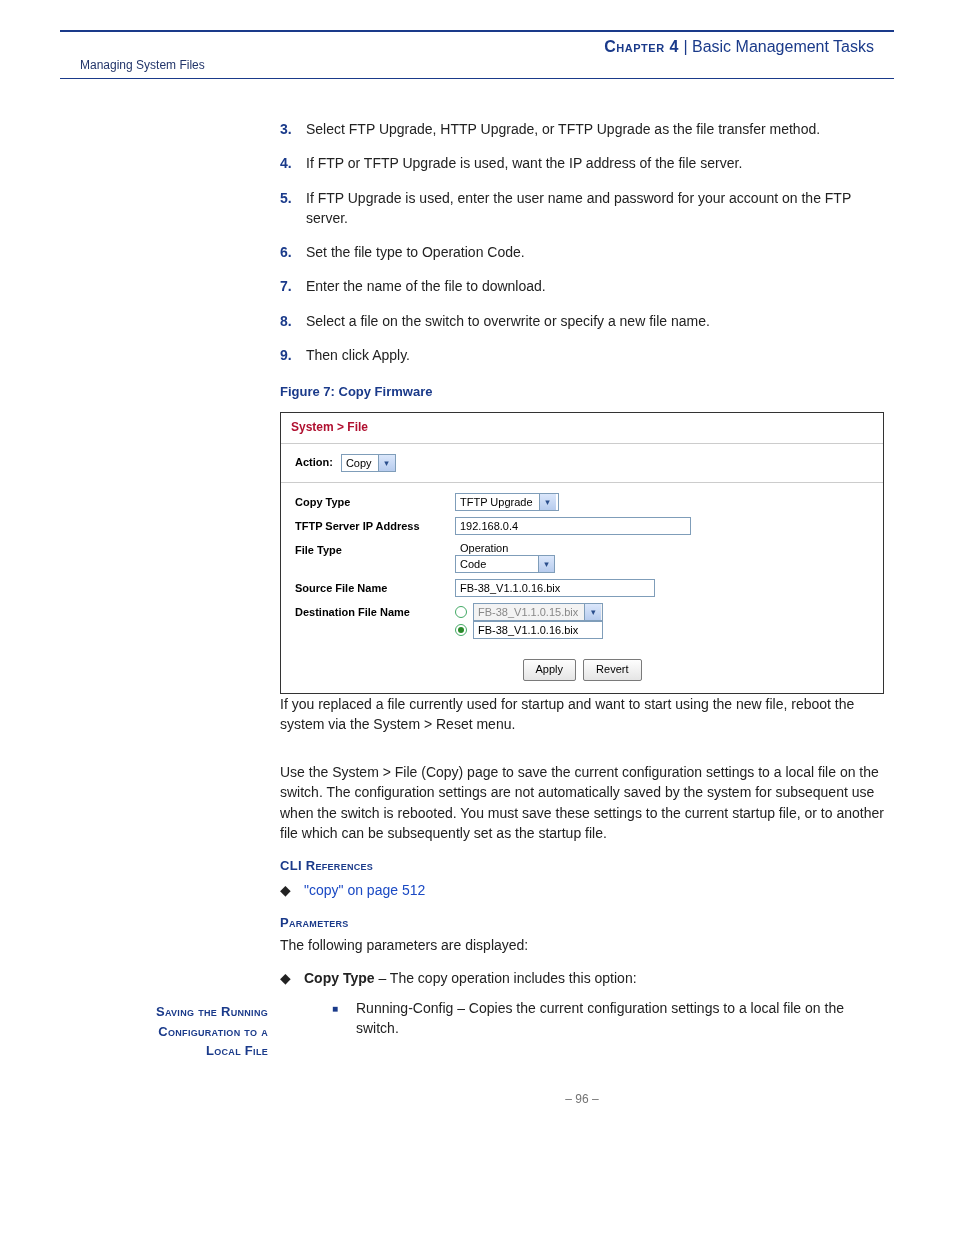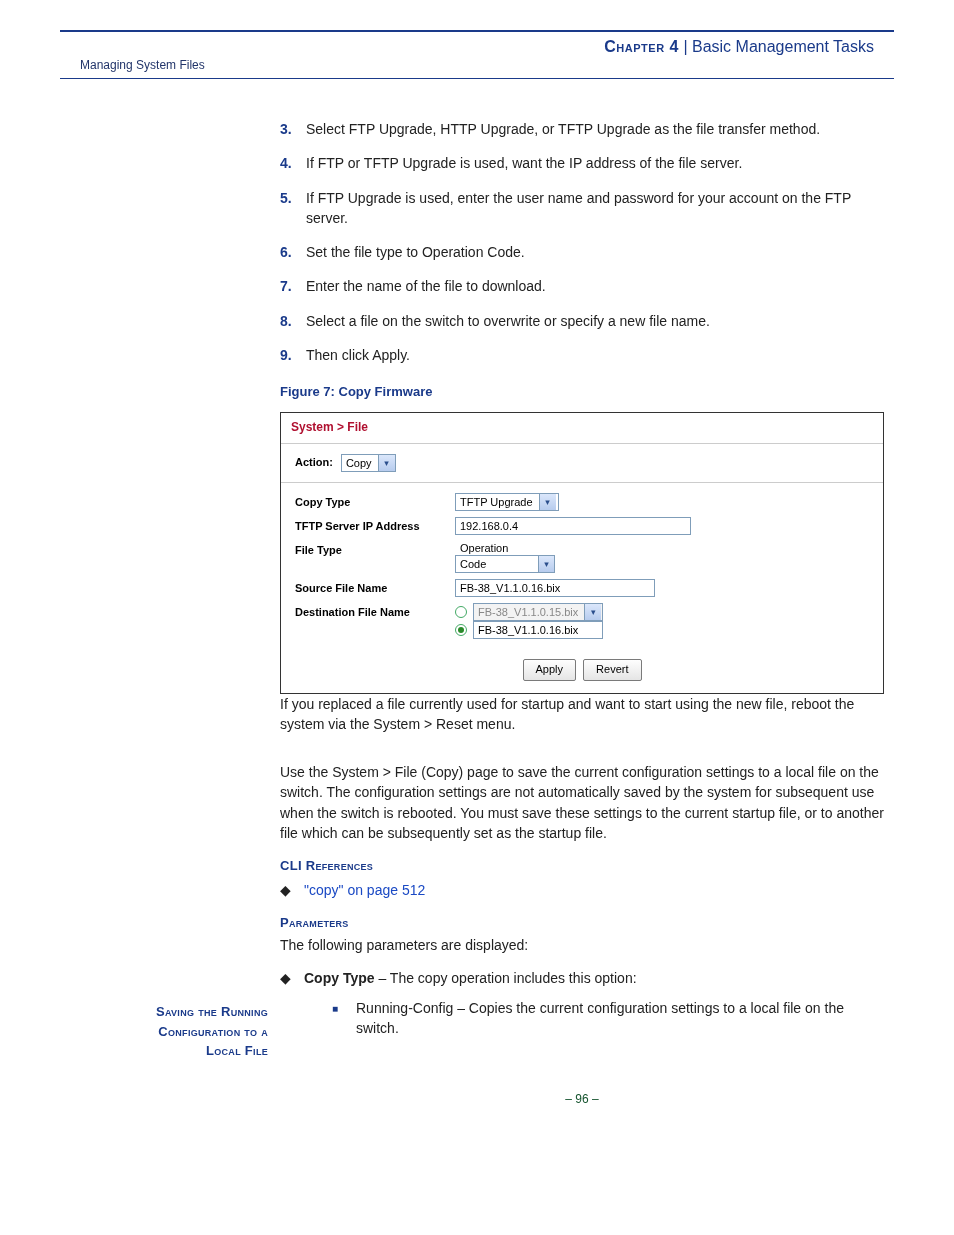--- a/index.html
+++ b/index.html
@@ -243,21 +243,21 @@
   }
   .sq-bullet {
     min-width: 24px;
     color: #1a3a8a;
     font-size: 10px;
     padding-top: 4px;
   }
   .footer {
     text-align: center;
     font-size: 12px;
-    color: #14532d;
+    color: #737373;
     margin-top: 30px;
   }
 </style>
 </head>
 <body>
 
 <div class="page">
   <div class="top-rule"></div>
   <div class="header-line">
     <span class="header-chapter">Chapter 4</span>

